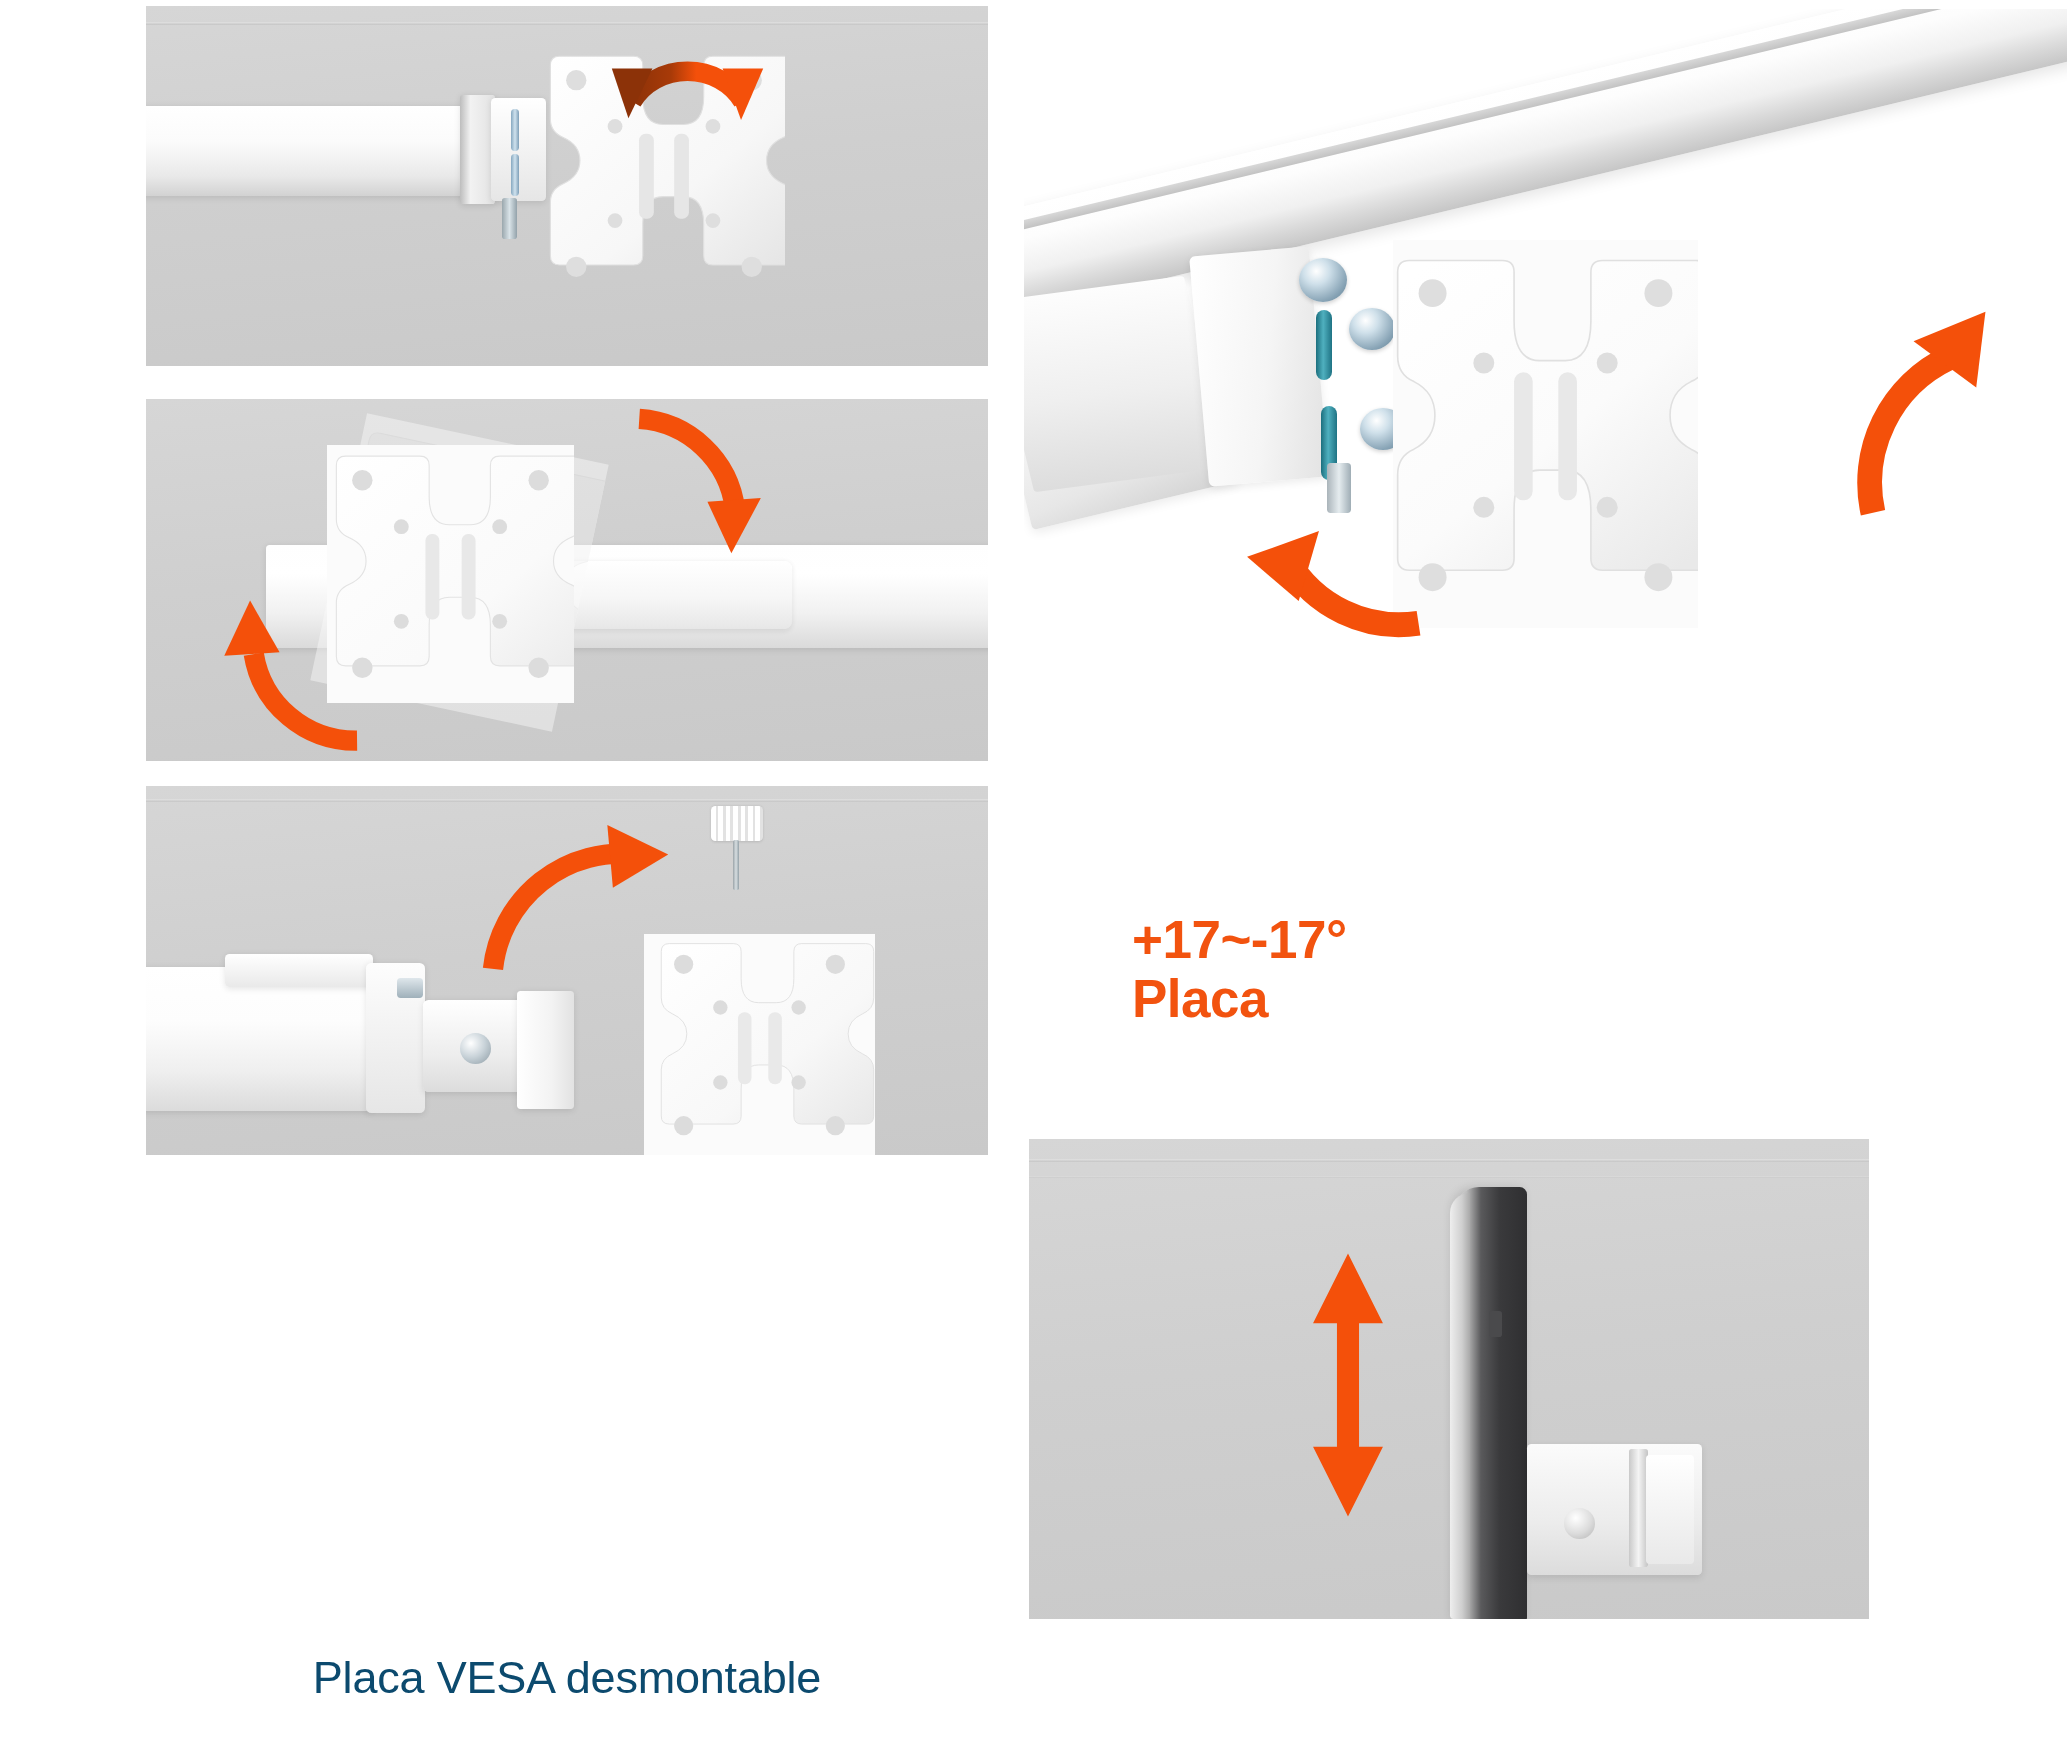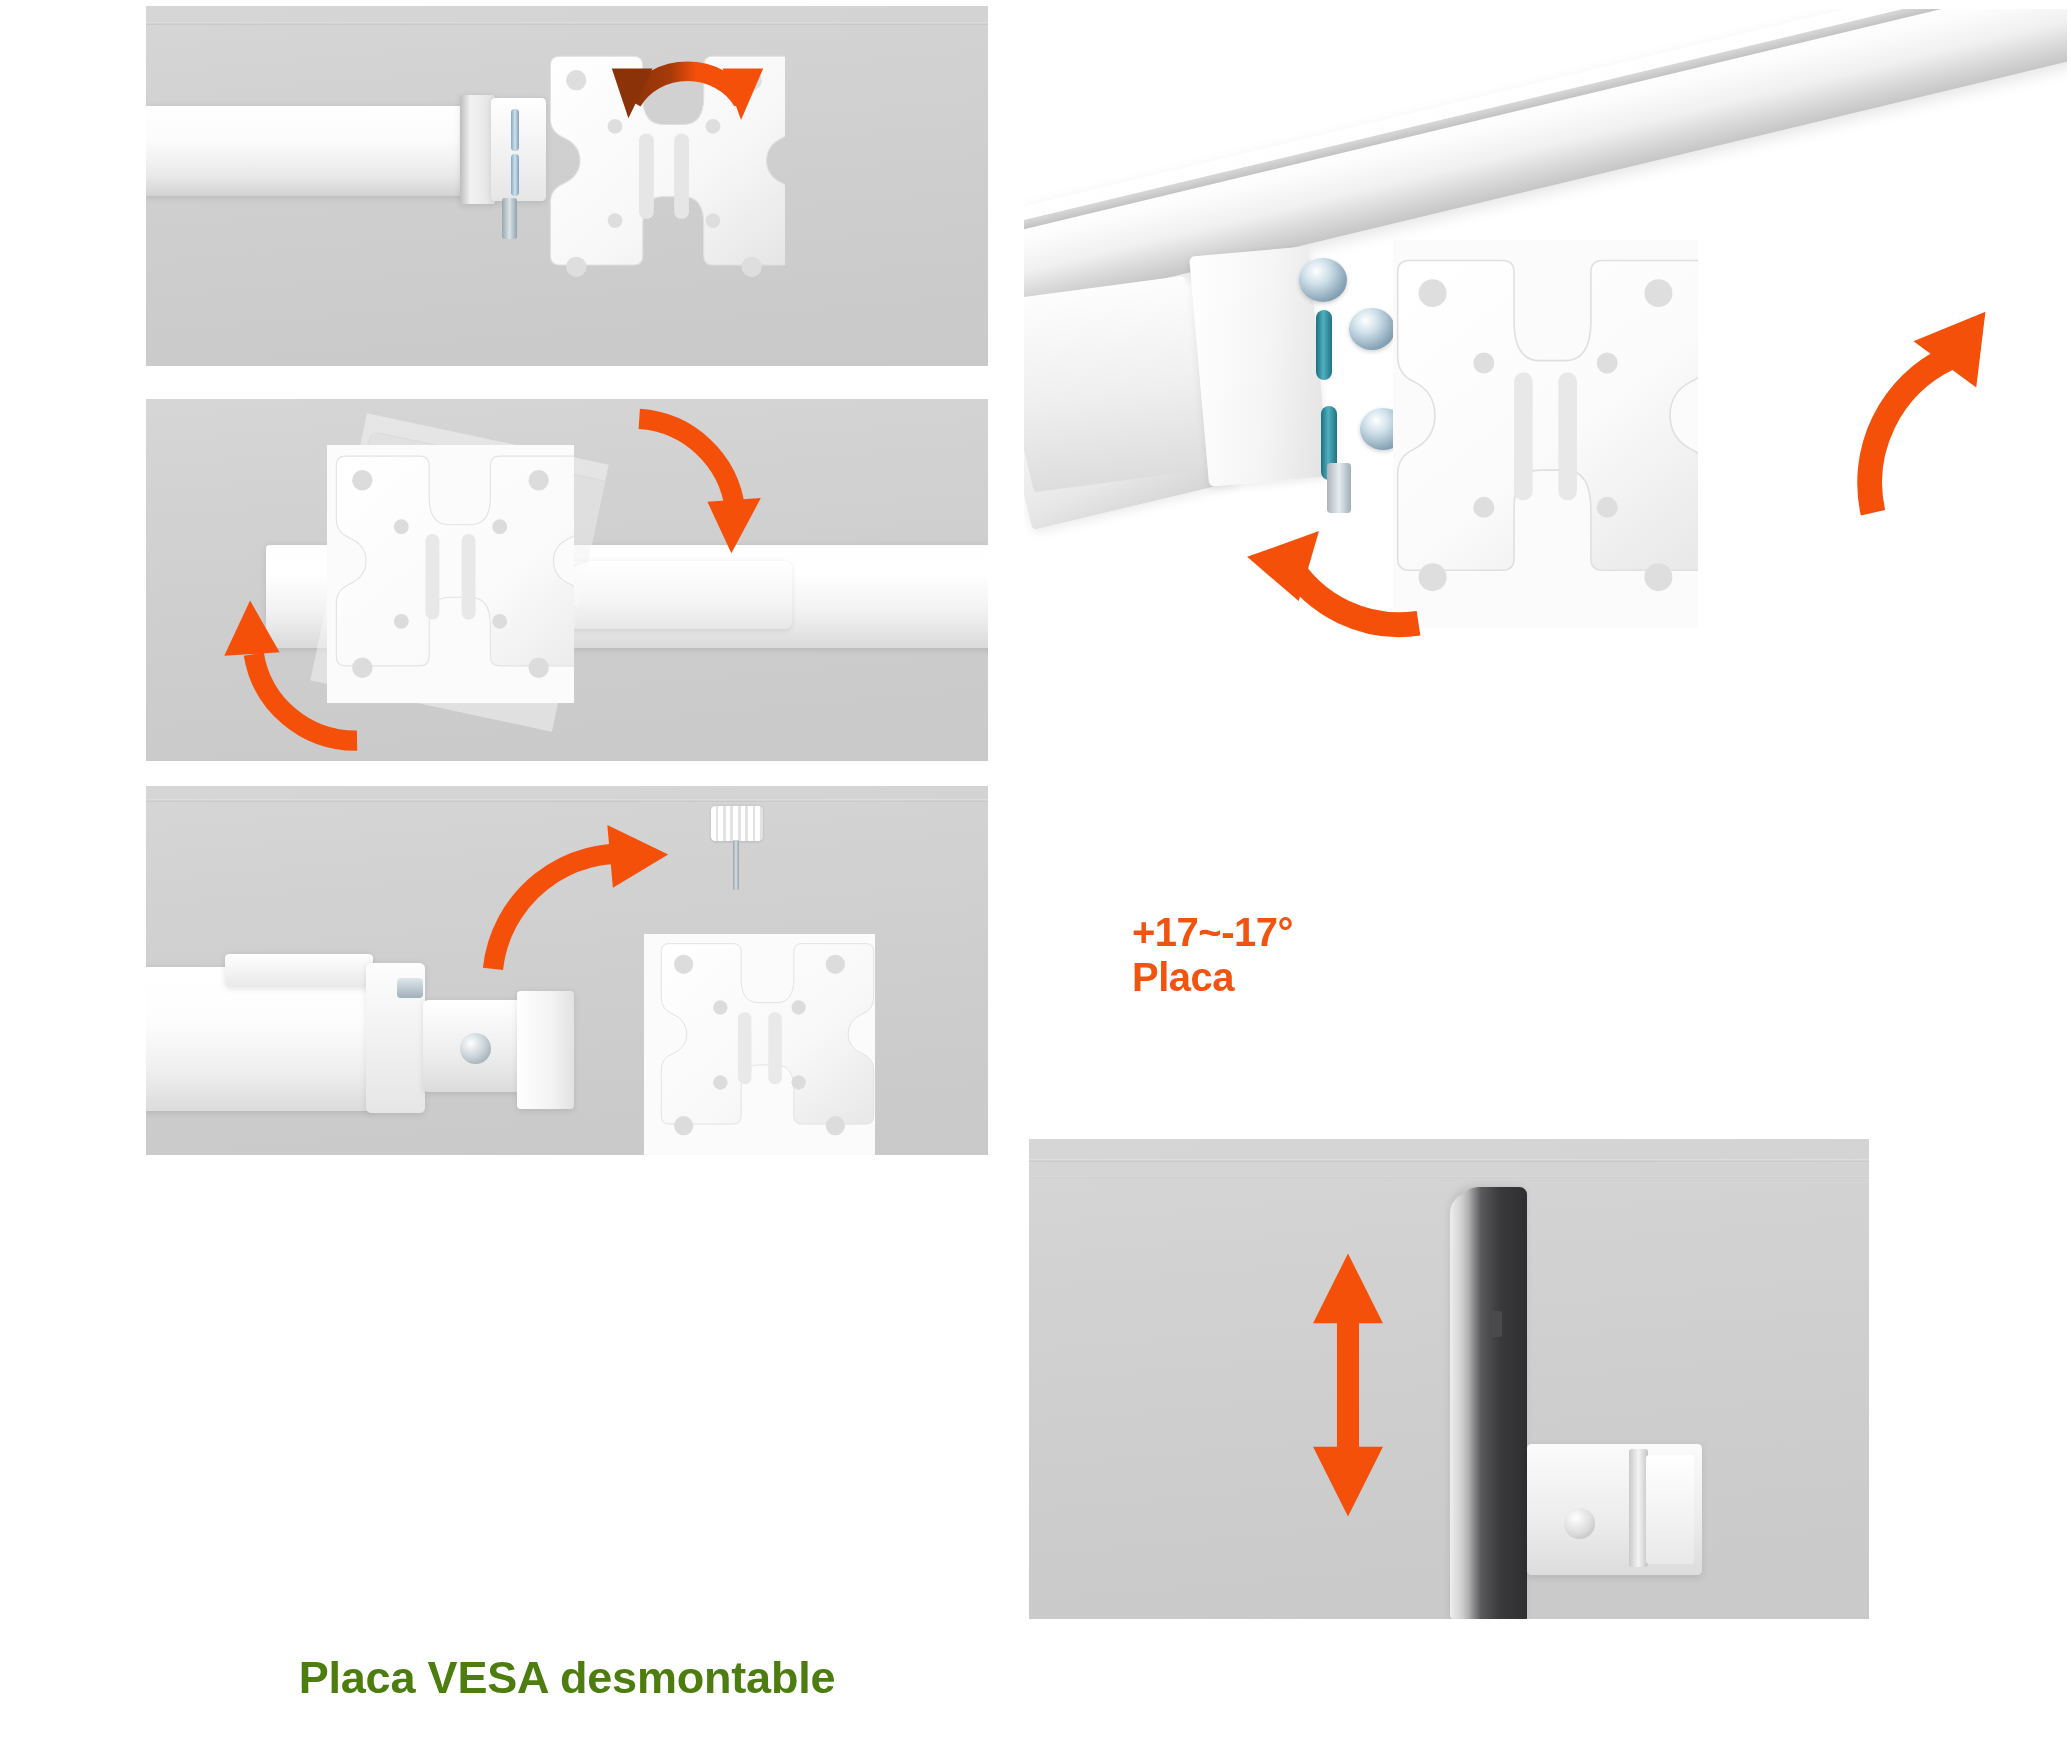--- a/index.html
+++ b/index.html
@@ -55,29 +55,29 @@
   .vesa svg { display:block; width:100%; height:100%; }
 
   
   .arrow-svg { position: absolute; overflow: visible; }
 
   
   .spec-text {
     position: absolute;
     color: #f2530f;
     font-weight: 800;
-    font-size: 40px;
+    font-size: 53px;
     line-height: 1.12;
     letter-spacing: -0.5px;
     white-space: pre;
   }
   .caption {
     position: absolute;
-    color: #4d7c0f;
-    font-weight: 700;
+    color: #0c4a6e;
+    font-weight: 400;
     font-size: 45px;
     letter-spacing: -0.2px;
     text-align: center;
     white-space: nowrap;
   }
 </style>
 </head>
 <body>
 
 <div id="root">

